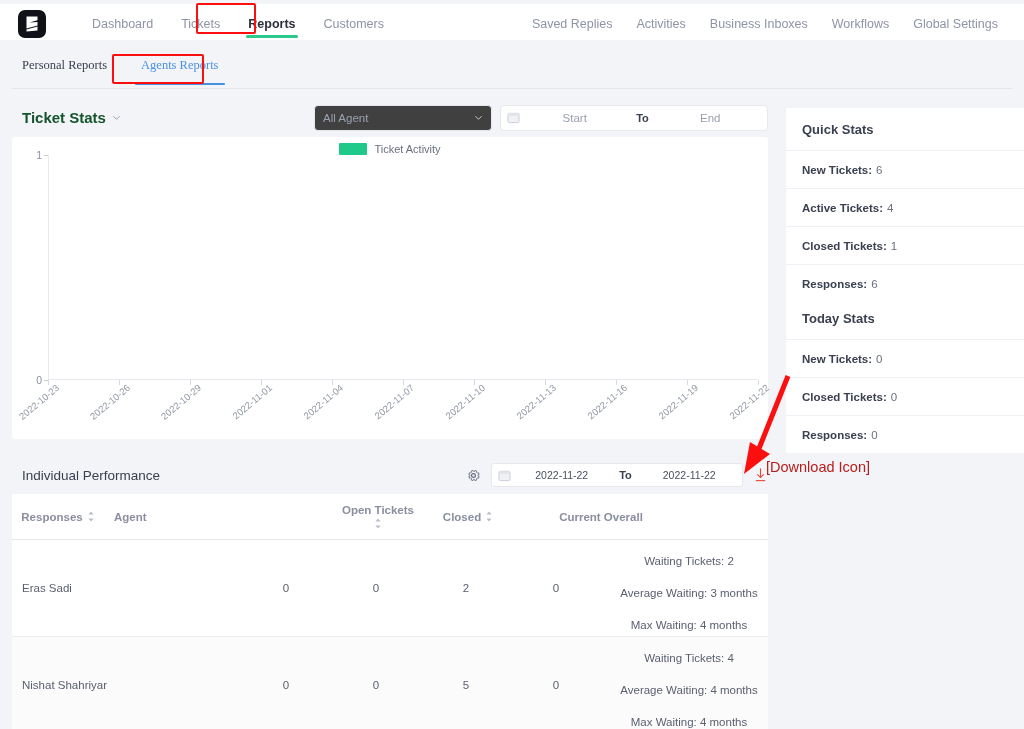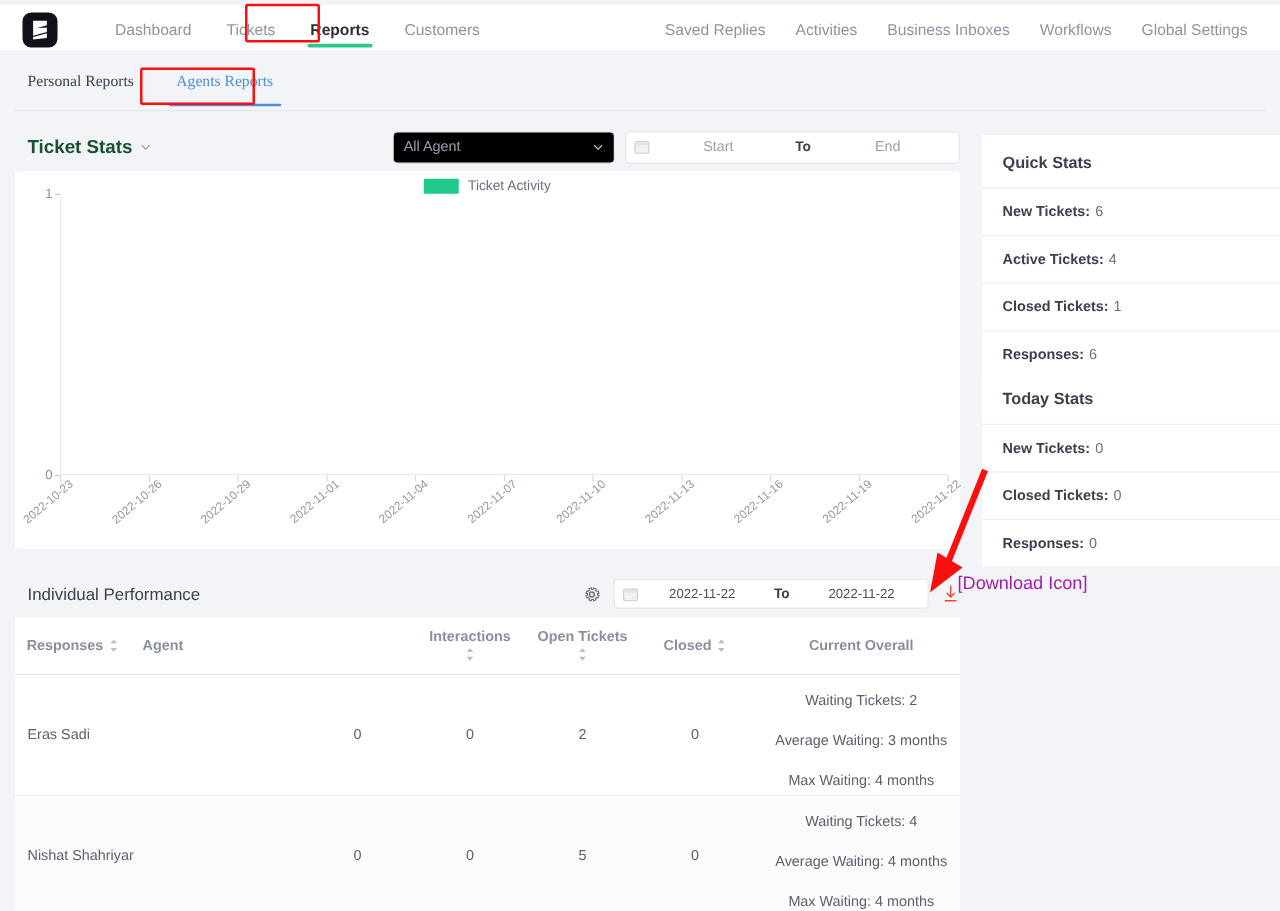--- a/index.html
+++ b/index.html
@@ -58,21 +58,21 @@
     position: absolute; top: 100px; left: 12px; width: 756px; height: 35px;
     display: flex; align-items: center;
   }
   .stats-title {
     font-size: 15px; color: #14532d; font-weight: 600; margin-left: 10px;
     display: flex; align-items: center; gap: 6px;
   }
   .chev { width: 9px; height: 9px; display: inline-block; }
   .filters { margin-left: auto; display: flex; align-items: center; gap: 8px; }
   .select-box {
-    width: 178px; height: 26px; background: #000000; border: 1px solid #e6e8ee; border-radius: 4px;
+    width: 178px; height: 26px; background: #404040; border: 1px solid #e6e8ee; border-radius: 4px;
     display: flex; align-items: center; padding: 0 8px; font-size: 11.5px; color: #9aa0b0;
     cursor: pointer;
   }
   .select-box .chev { margin-left: auto; }
   .date-box {
     width: 268px; height: 26px; background: #fff; border: 1px solid #e6e8ee; border-radius: 4px;
     display: flex; align-items: center; padding: 0 6px; font-size: 11.5px; color: #9aa0b0;
   }
   .cal-ico { width: 13px; height: 13px; flex: none; margin-right: 4px; }
   .date-seg { flex: 1; text-align: center; cursor: text; }
@@ -147,21 +147,21 @@
   .trow.body { min-height: 79px; }
   .trow.body.alt { background: #fbfbfc; }
   .trow.total { background: #f7f8fa; min-height: 38px; border-bottom: none; }
   .ov-line { font-size: 11.5px; color: #5b6070; line-height: 21px; margin-top: 11px; }
 
   
   .anno-box { position: absolute; border: 2.5px solid #fb0f0f; border-radius: 2px; pointer-events: none; }
   #anno-reports { left: 196px; top: 3px; width: 60px; height: 31px; }
   #anno-agents  { left: 112px; top: 54px; width: 92px; height: 30px; }
   .anno-text {
-    position: absolute; color: #a21caf; font-size: 14.5px; font-weight: 400; white-space: nowrap;
+    position: absolute; color: #b91c1c; font-size: 14.5px; font-weight: 400; white-space: nowrap;
   }
   #anno-dl-text { left: 766px; top: 459px; }
   #anno-arrow { position: absolute; left: 700px; top: 370px; width: 130px; height: 115px; pointer-events: none; }
   .dl-ico { width: 15px; height: 16px; cursor: pointer; }
 </style>
 </head>
 <body>
 
 <div id="app">
 
@@ -327,27 +327,20 @@
         <div class="th c-resp">
           <span>Responses</span>
           <svg class="sort" viewBox="0 0 8 11">
             <path d="M4 0.5 L6.6 3.6 L1.4 3.6 Z" fill="#b9bdc9"></path>
               <path d="M4 10.5 L1.4 7.4 L6.6 7.4 Z" fill="#b9bdc9"></path>
           </svg>
         </div>
         <div class="th c-agent">
           <span>Agent</span>
         </div>
-        <div class="th c-inter">
-          <span>Interactions</span>
-          <svg class="sort" viewBox="0 0 8 11">
-            <path d="M4 0.5 L6.6 3.6 L1.4 3.6 Z" fill="#b9bdc9"></path>
-              <path d="M4 10.5 L1.4 7.4 L6.6 7.4 Z" fill="#b9bdc9"></path>
-          </svg>
-        </div>
         <div class="th c-open">
           <span>Open Tickets</span>
           <svg class="sort" viewBox="0 0 8 11">
             <path d="M4 0.5 L6.6 3.6 L1.4 3.6 Z" fill="#b9bdc9"></path>
               <path d="M4 10.5 L1.4 7.4 L6.6 7.4 Z" fill="#b9bdc9"></path>
           </svg>
         </div>
         <div class="th c-closed">
           <span>Closed</span>
           <svg class="sort" viewBox="0 0 8 11">

